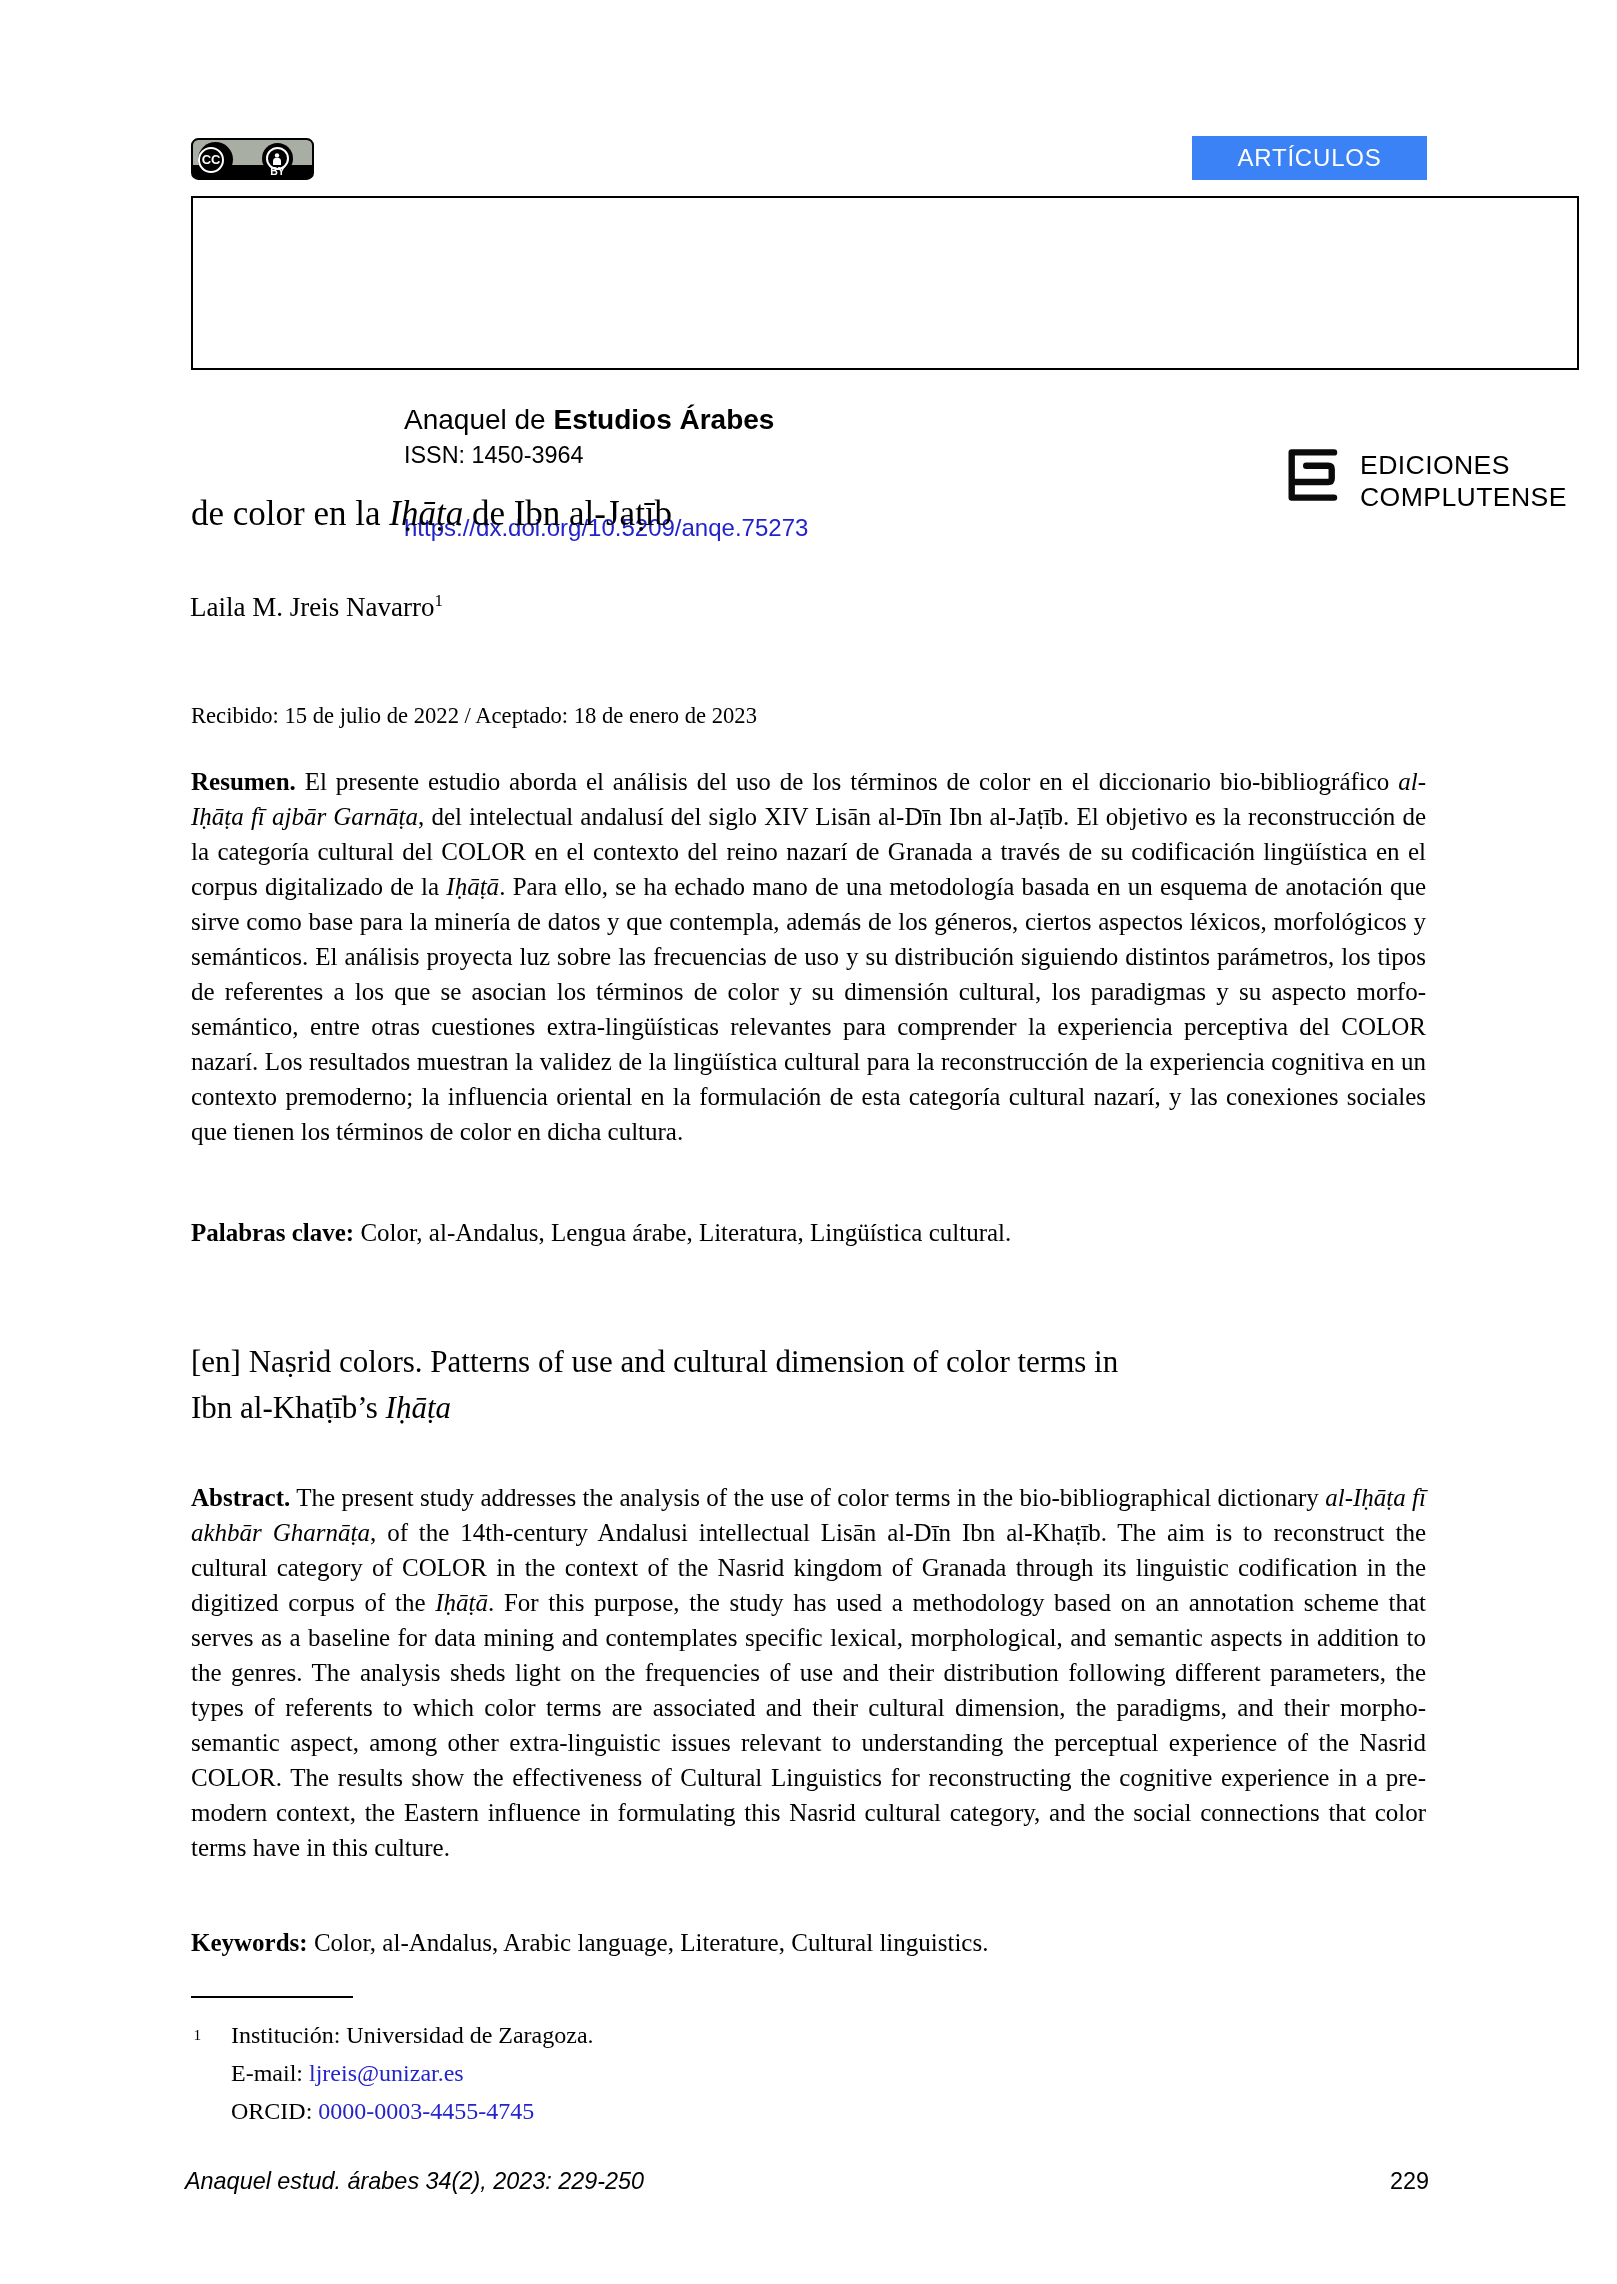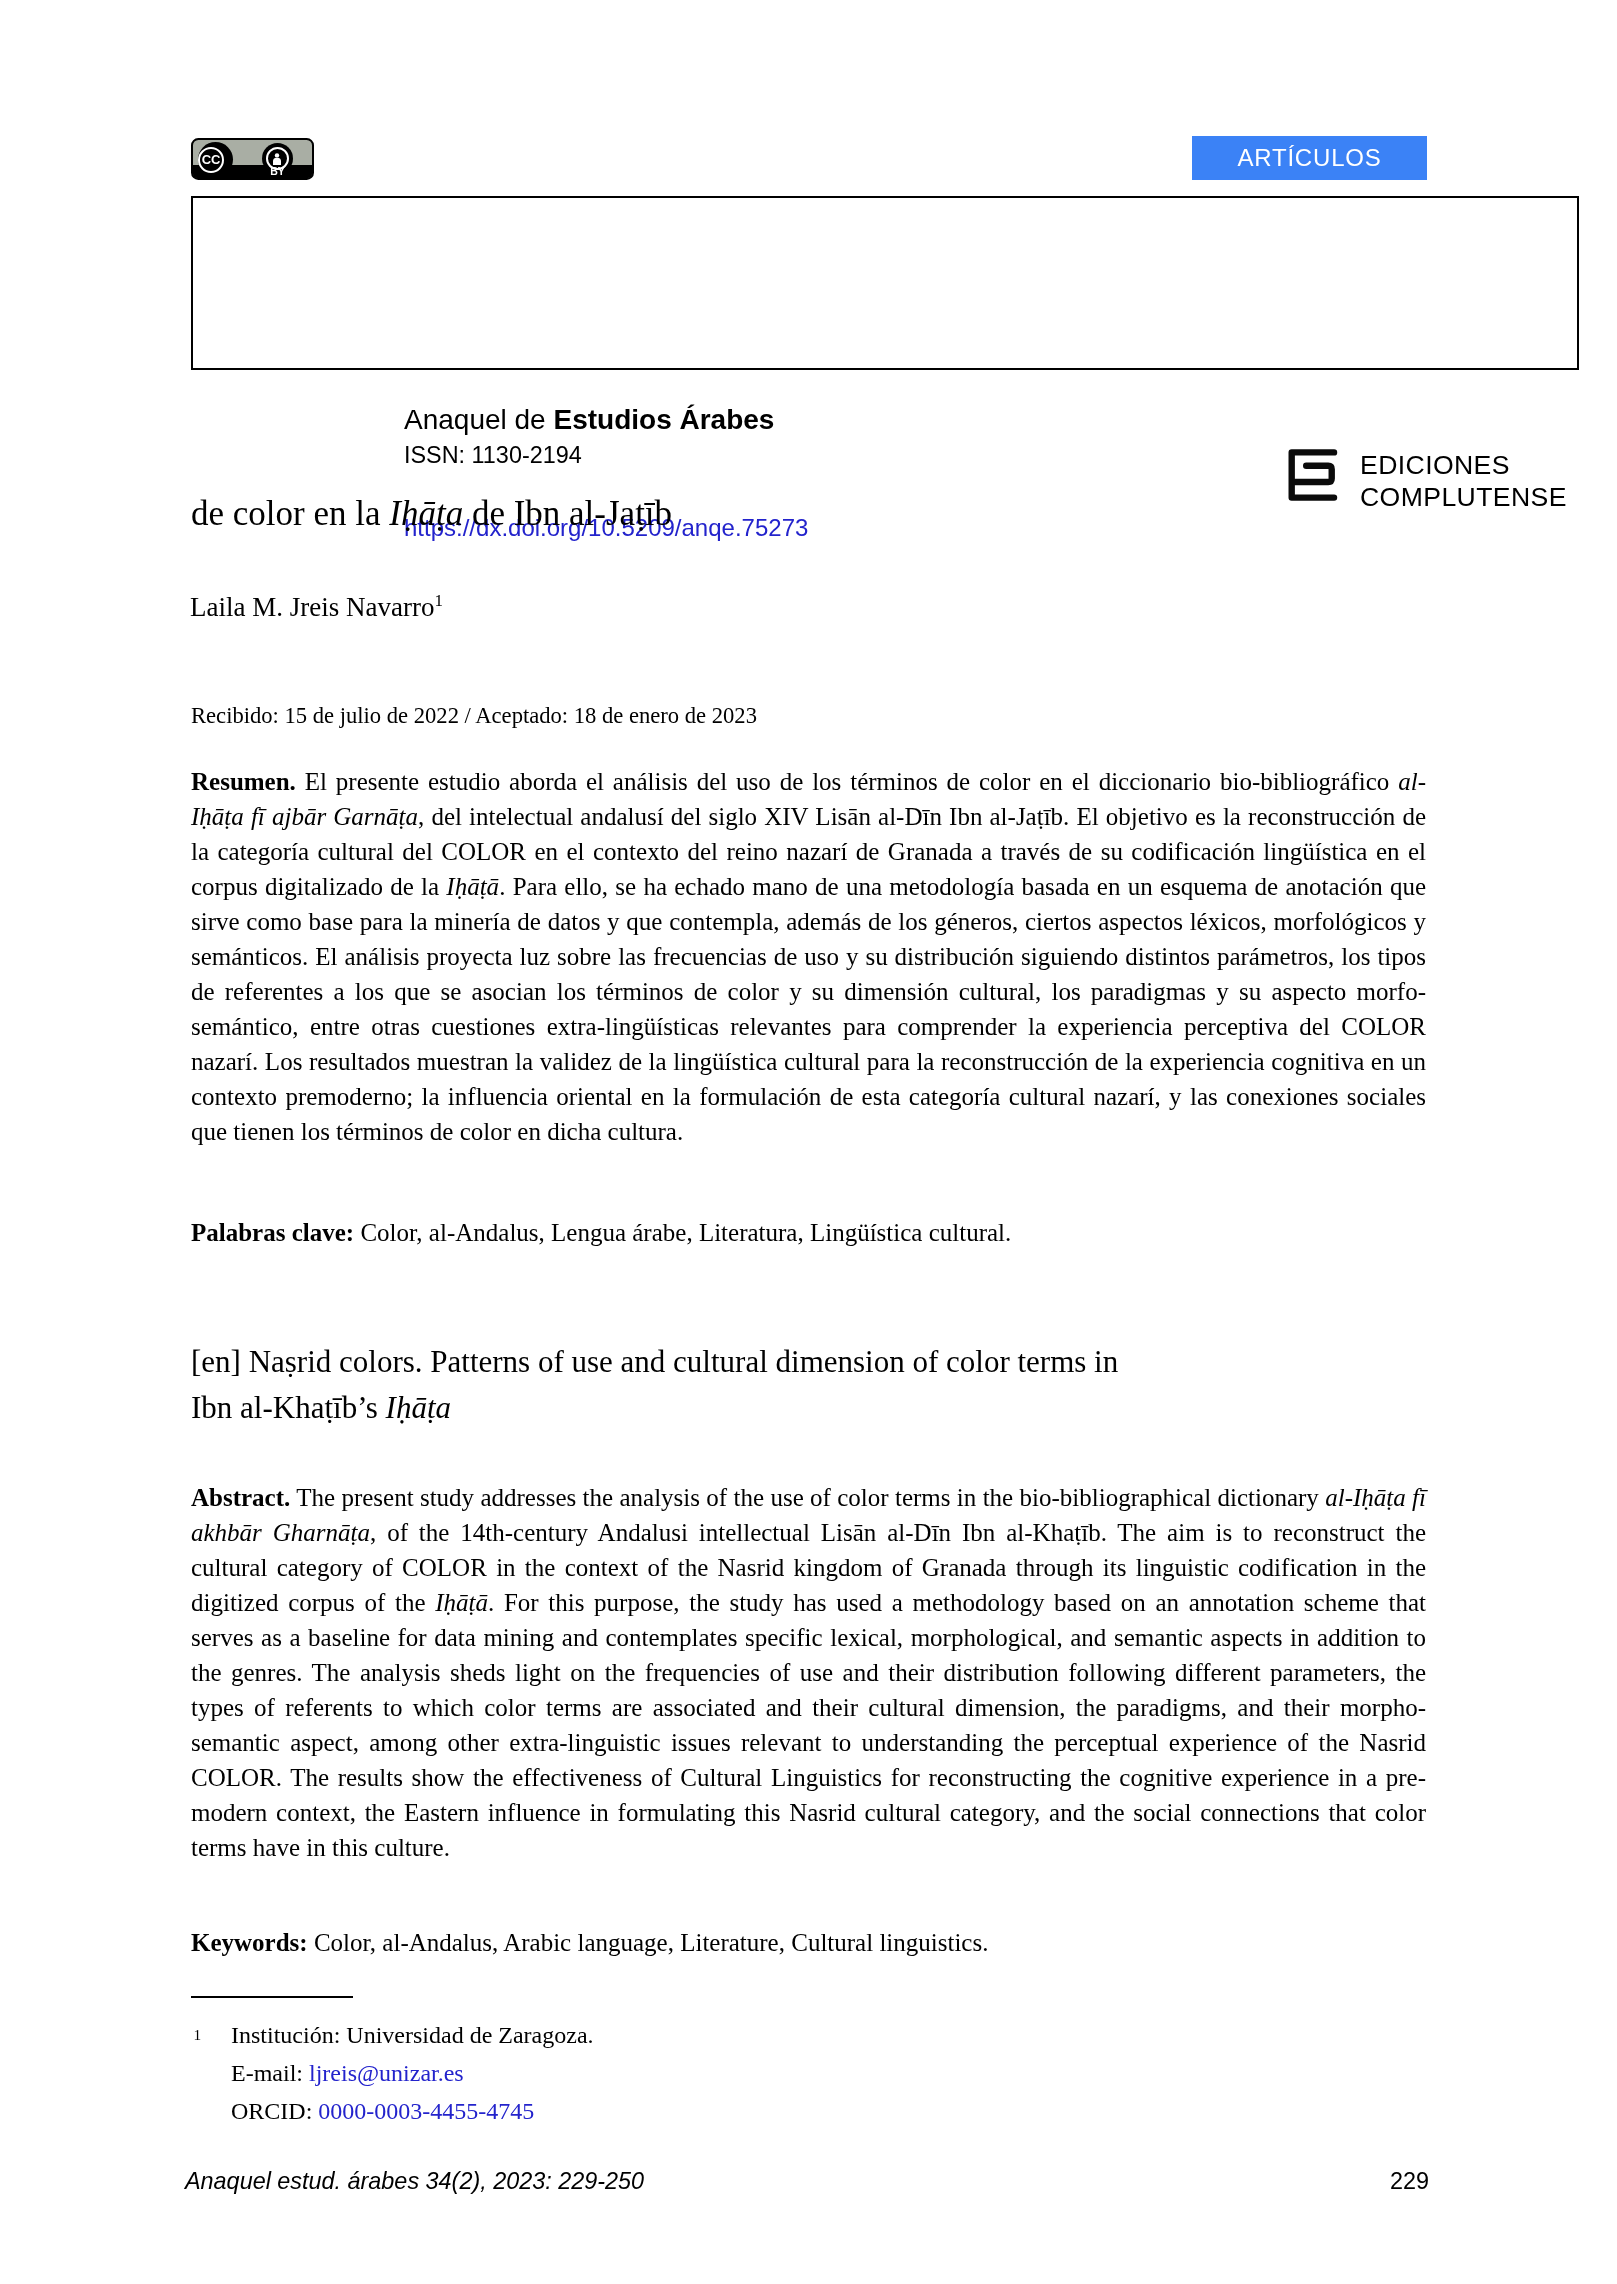--- a/index.html
+++ b/index.html
@@ -87,21 +87,21 @@
     </div>
     <div class="cc-by">BY</div>
   </div>
 
   <div class="articulos sans">ARTÍCULOS</div>
 
   <div class="hbox">
     <div class="journal sans">
       <span>Anaquel de </span><span class="b">Estudios Árabes</span>
     </div>
-    <div class="issn sans">ISSN: 1130-2194</div>
+    <div class="issn sans">ISSN: 1450-3964</div>
     <a class="doi sans" href="#">https://dx.doi.org/10.5209/anqe.75273</a>
 
     <svg class="logo-icon" width="58" height="58" viewBox="0 0 100 100">
       <path d="M88 11 H15 V89 H88" fill="none" stroke="#0b0b0b" stroke-width="11" stroke-linecap="round" stroke-linejoin="round"></path>
       <path d="M40 34 H78 Q84 34 84 40 V56 Q84 62 78 62 H21" fill="none" stroke="#0b0b0b" stroke-width="11" stroke-linecap="round" stroke-linejoin="round"></path>
     </svg>
     <div class="logo-text sans">
       <div>EDICIONES</div>
       <div>COMPLUTENSE</div>
     </div>

